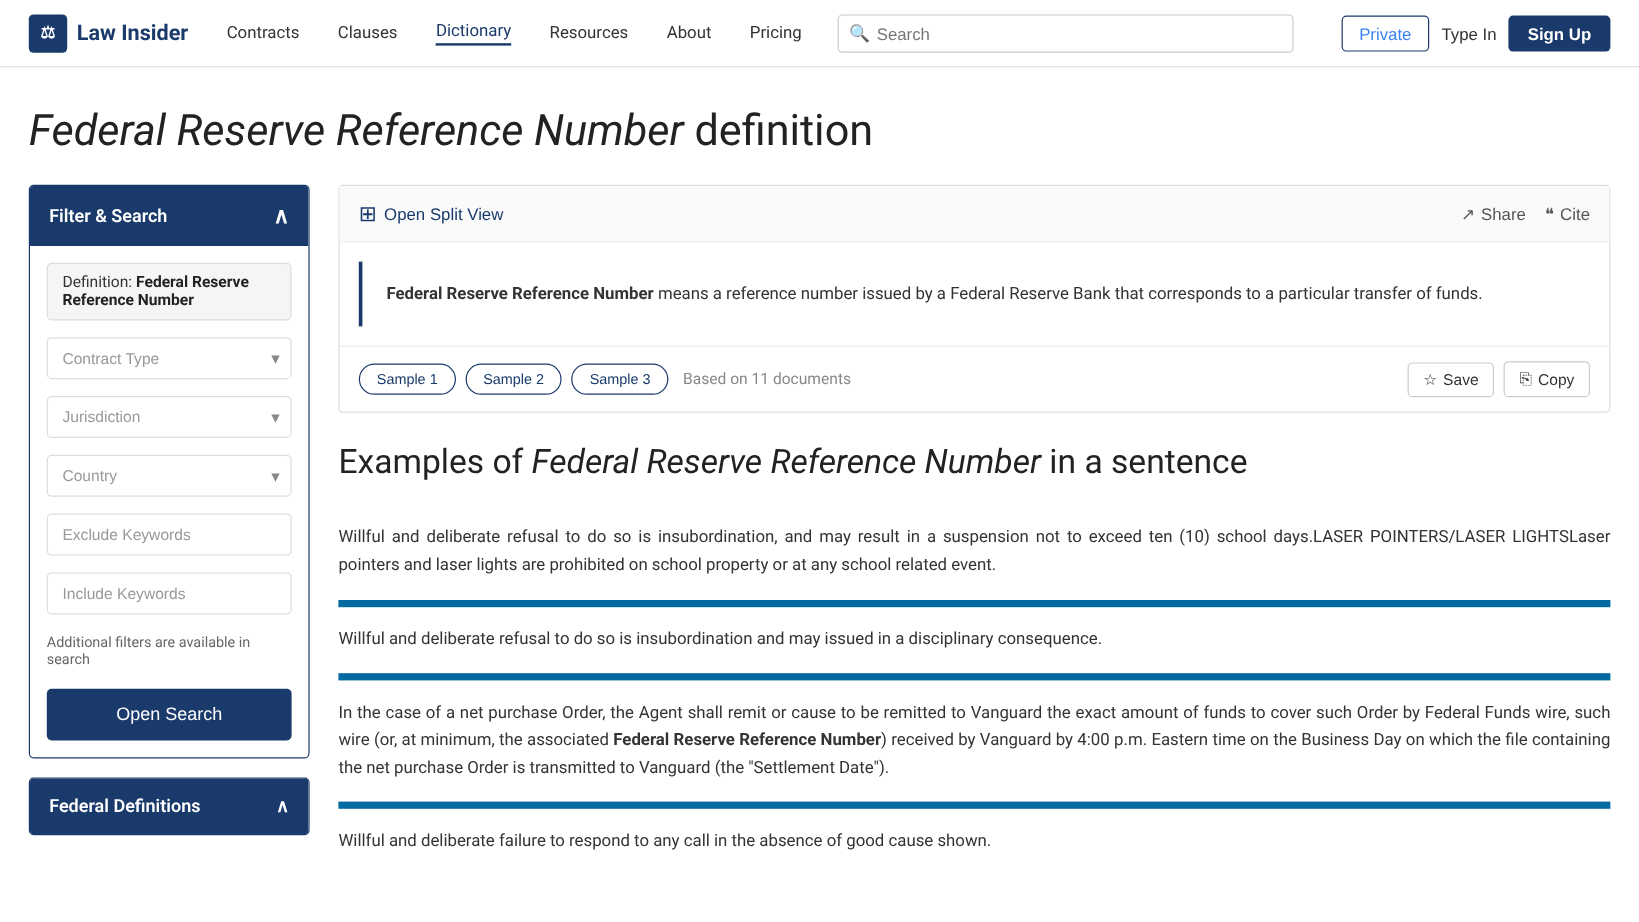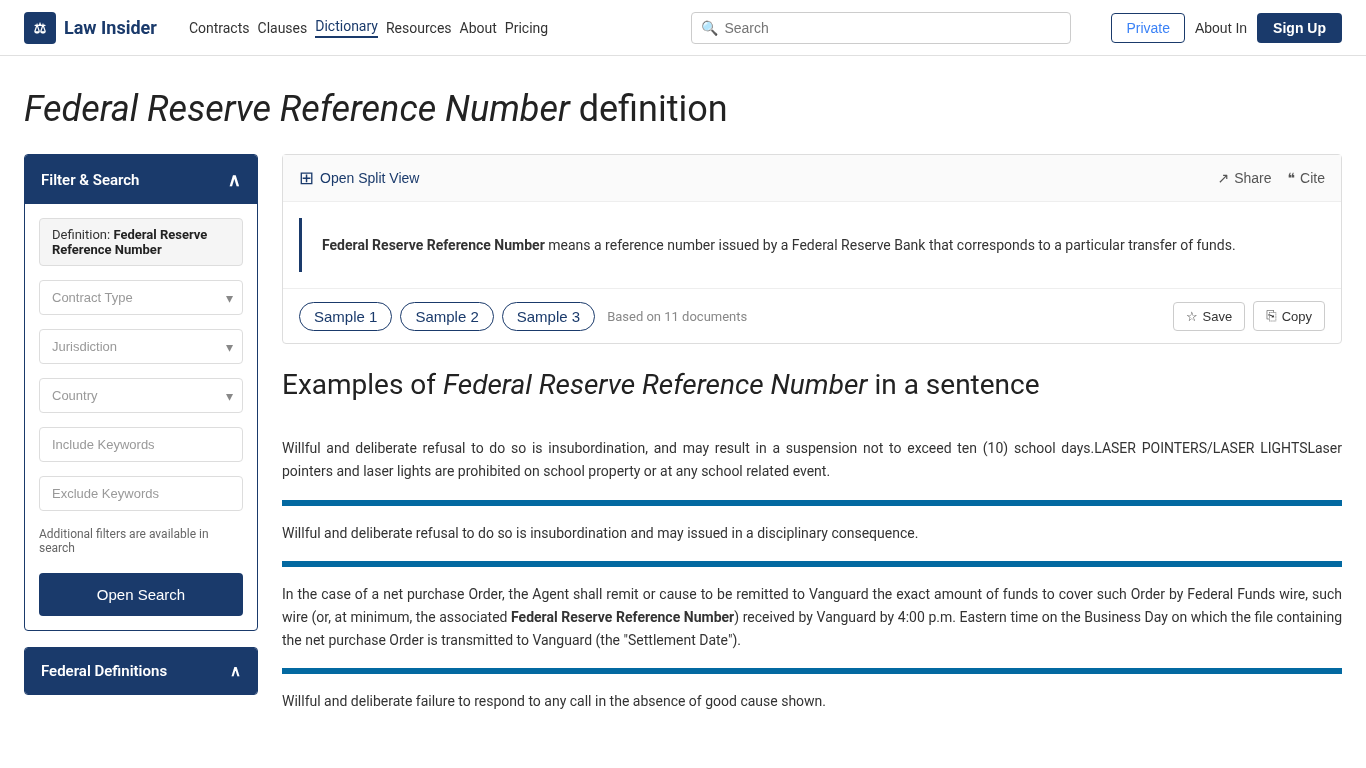--- a/index.html
+++ b/index.html
@@ -2,21 +2,21 @@
 <html><head>
   <meta charset="utf-8">
   <style>
     * { box-sizing: border-box; margin: 0; padding: 0; }
     body { font-family: -apple-system, BlinkMacSystemFont, 'Segoe UI', Roboto, Arial, sans-serif; font-size: 14px; color: #333; background: #fff; }
 
     
     nav { display: flex; align-items: center; padding: 0 24px; height: 56px; border-bottom: 1px solid #e0e0e0; gap: 24px; }
     .nav-logo { display: flex; align-items: center; gap: 8px; font-weight: 700; font-size: 18px; color: #1a3a6b; margin-right: 8px; }
     .nav-logo-icon { width: 32px; height: 32px; background: #1a3a6b; border-radius: 4px; display: flex; align-items: center; justify-content: center; color: #fff; font-size: 14px; }
-    .nav-links { display: flex; gap: 8px; align-items: center; }
+    .nav-links { display: flex; gap: 32px; align-items: center; }
     .nav-links a { text-decoration: none; color: #333; font-size: 14px; }
     .nav-links a.active { color: #1a3a6b; border-bottom: 2px solid #1a3a6b; padding-bottom: 2px; }
     .nav-search { flex: 1; max-width: 380px; margin-left: auto; position: relative; }
     .nav-search input { width: 100%; border: 1px solid #ccc; border-radius: 4px; padding: 7px 12px 7px 32px; font-size: 14px; }
     .nav-search-icon { position: absolute; left: 10px; top: 50%; transform: translateY(-50%); color: #888; }
     .nav-actions { display: flex; gap: 10px; align-items: center; margin-left: 16px; }
     .btn-private { border: 1px solid #1a3a6b; color: #3b82f6; background: #fff; padding: 6px 14px; border-radius: 4px; cursor: pointer; font-size: 14px; }
     .btn-signin { background: none; border: none; color: #333; cursor: pointer; font-size: 14px; }
     .btn-signup { background: #1a3a6b; color: #fff; border: none; padding: 7px 16px; border-radius: 4px; cursor: pointer; font-size: 14px; font-weight: 600; }
 
@@ -53,21 +53,21 @@
     .split-view-btn { display: flex; align-items: center; gap: 6px; color: #1a3a6b; font-size: 14px; cursor: pointer; background: none; border: none; }
     .split-view-icon { font-size: 18px; }
     .toolbar-right { display: flex; gap: 16px; }
     .toolbar-action { display: flex; align-items: center; gap: 5px; color: #555; font-size: 14px; cursor: pointer; background: none; border: none; }
 
     .definition-block { padding: 16px 20px; border-left: 3px solid #1a3a6b; margin: 16px; background: #fff; }
     .definition-text { font-size: 14px; line-height: 1.6; color: #333; }
     .definition-text strong { font-weight: 700; }
 
     .samples-bar { display: flex; align-items: center; gap: 8px; padding: 12px 16px; border-top: 1px solid #eee; flex-wrap: wrap; }
-    .sample-btn { border: 1px solid #1a3a6b; color: #1a3a6b; background: #fff; padding: 5px 14px; border-radius: 20px; font-size: 15px; cursor: pointer; }
+    .sample-btn { border: 1px solid #1a3a6b; color: #1a3a6b; background: #fff; padding: 5px 14px; border-radius: 20px; font-size: 12px; cursor: pointer; }
     .based-on { color: #888; font-size: 13px; margin-left: 4px; flex: 1; }
     .save-btn { display: flex; align-items: center; gap: 5px; border: 1px solid #ccc; background: #fff; padding: 6px 12px; border-radius: 4px; cursor: pointer; font-size: 13px; color: #333; }
     .copy-btn { display: flex; align-items: center; gap: 5px; border: 1px solid #ccc; background: #fff; padding: 6px 12px; border-radius: 4px; cursor: pointer; font-size: 13px; color: #333; }
 
     
     .examples-section { padding: 0; }
     .examples-title { font-size: 28px; font-weight: 400; color: #222; margin-bottom: 20px; }
     .examples-title em { font-style: italic; }
     .example-item { padding: 16px 0; border-bottom: 6px solid #0369a1; font-size: 14px; line-height: 1.65; color: #333; text-align: justify; }
     .example-item:last-child { border-bottom: none; }
@@ -87,21 +87,21 @@
     <a href="#">Resources</a>
     <a href="#">About</a>
     <a href="#">Pricing</a>
   </div>
   <div class="nav-search">
     <span class="nav-search-icon">🔍</span>
     <input type="text" placeholder="Search" style="">
   </div>
   <div class="nav-actions">
     <button class="btn-private">Private</button>
-    <button class="btn-signin">About In</button>
+    <button class="btn-signin">Type In</button>
     <button class="btn-signup">Sign Up</button>
   </div>
 </nav>
 
 <div class="page-header">
   <h1 class="page-title">
     <em>Federal Reserve Reference Number</em><span> definition</span>
   </h1>
 </div>
 
@@ -133,22 +133,22 @@
           <span class="arr">▾</span>
         </div>
 
         <div class="filter-select-wrap">
           <select>
             <option value="">Country</option>
           </select>
           <span class="arr">▾</span>
         </div>
 
+        <input class="filter-input" type="text" placeholder="Exclude Keywords" style="">
         <input class="filter-input" type="text" placeholder="Include Keywords" style="">
-        <input class="filter-input" type="text" placeholder="Exclude Keywords" style="">
 
         <div class="filter-hint">Additional filters are available in search</div>
         <button class="btn-open-search">Open Search</button>
       </div>
     </div>
 
     <div class="sidebar-panel">
       <div class="sidebar-related-header">
         <span>Federal Definitions</span>
         <span class="chevron">∧</span>

